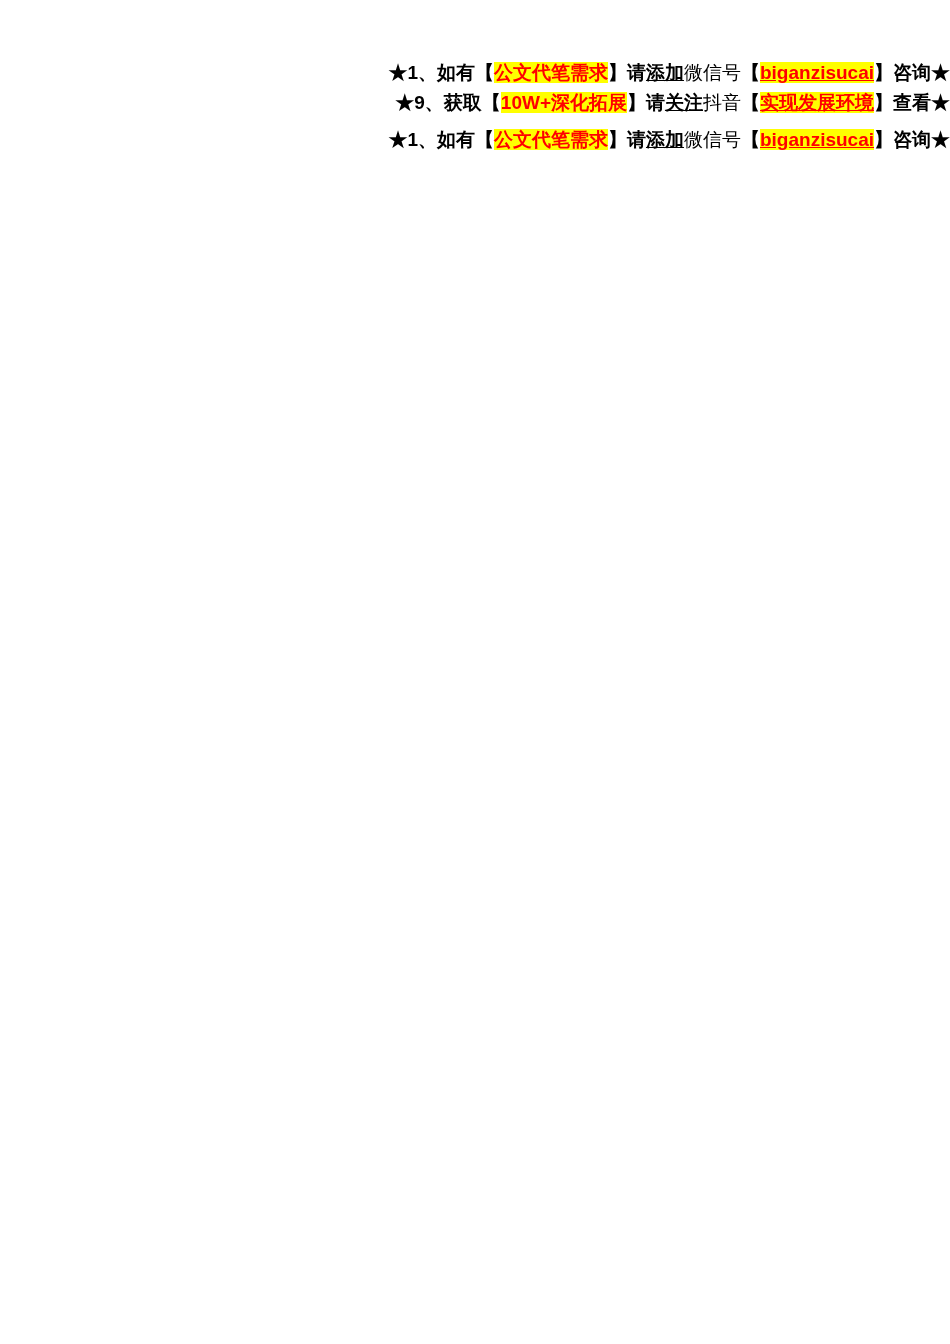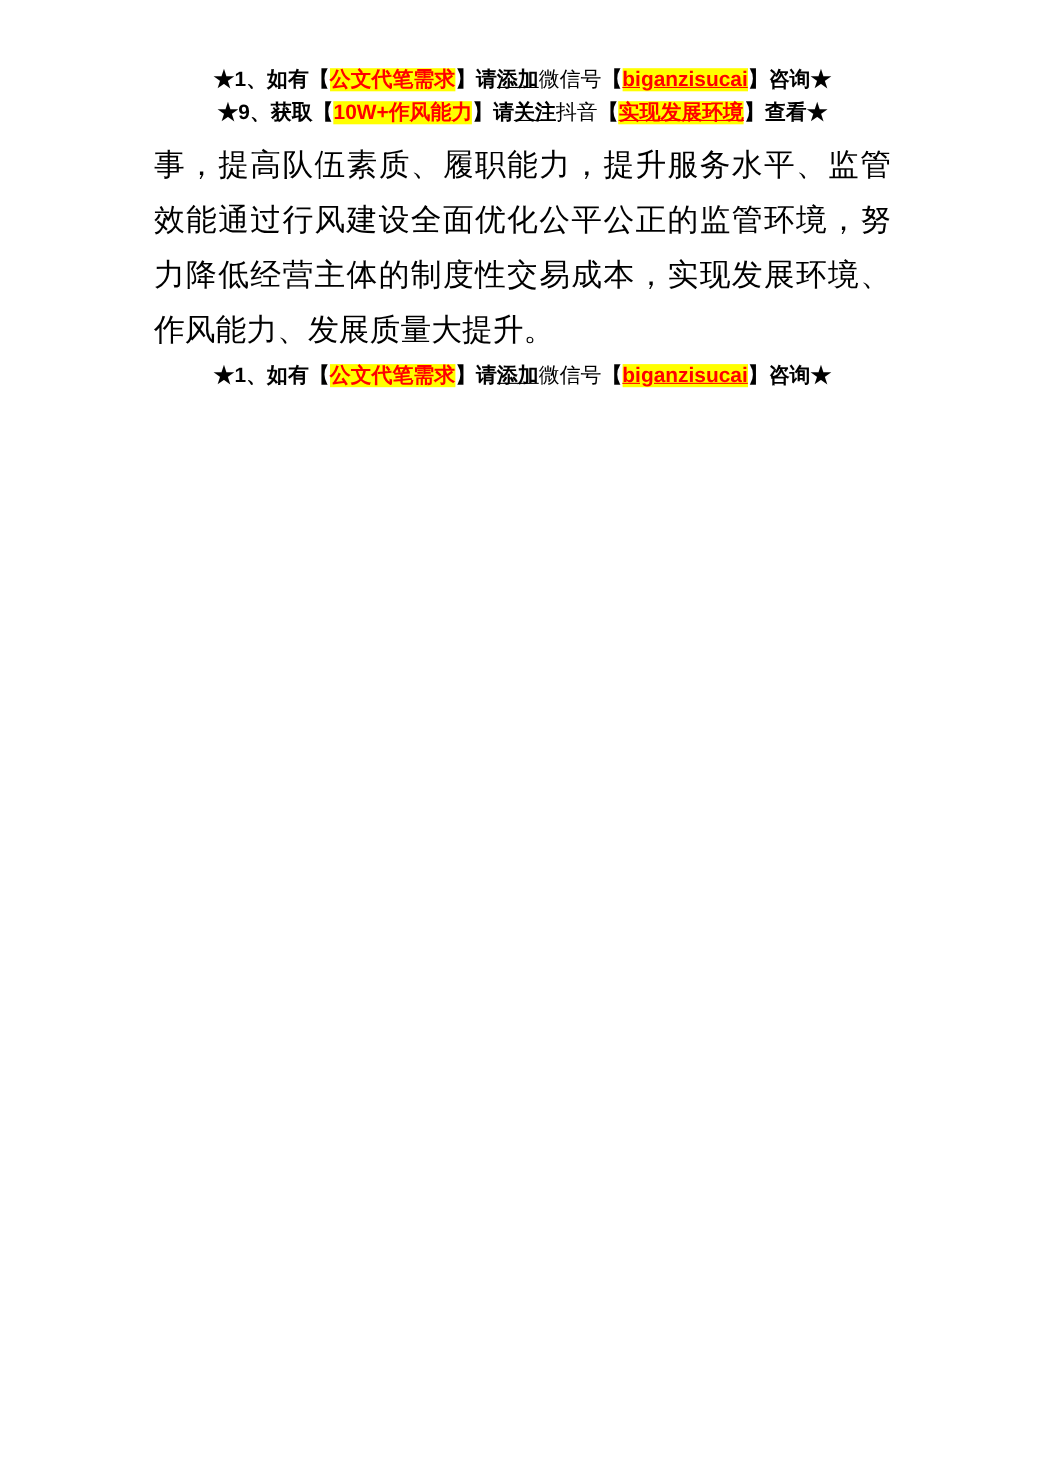--- a/index.html
+++ b/index.html
@@ -9,21 +9,21 @@
     width: 950px;
     height: 1344px;
     margin: 0 auto;
     background: #ffffff;
     overflow: hidden;
     font-family: "Liberation Sans", sans-serif;
     color: #000000;
   }
   
   .banner {
-    text-align: center;
+    text-align: right;
     font-size: 19px;
     line-height: 30px;
     font-weight: bold;
     color: #000000;
     white-space: nowrap;
   }
   .banner-top { padding-top: 58px; }
   .banner-bottom { margin-top: 2px; }
   .seg-bold { font-weight: bold; }
   .seg-normal { font-weight: normal; }
@@ -48,26 +48,25 @@
 </head>
 <body>
 
 <div class="page">
 
   <div class="banner banner-top">
     <div>
       <span class="seg-bold">★1、如有【</span><span class="seg-hl">公文代笔需求</span><span class="seg-bold">】请</span><span class="seg-bold-underline">添加</span><span class="seg-normal">微信号</span><span class="seg-bold">【</span><span class="seg-hl-underline">biganzisucai</span><span class="seg-bold">】咨询★</span>
     </div>
     <div>
-      <span class="seg-bold">★9、获取【</span><span class="seg-hl">10W+作风能力</span><span class="seg-bold">】请</span><span class="seg-bold-underline">关注</span><span class="seg-normal">抖音</span><span class="seg-bold">【</span><span class="seg-hl-underline">实现发展环境</span><span class="seg-bold">】查看★</span>
+      <span class="seg-bold">★9、获取【</span><span class="seg-hl">10W+深化拓展</span><span class="seg-bold">】请</span><span class="seg-bold-underline">关注</span><span class="seg-normal">抖音</span><span class="seg-bold">【</span><span class="seg-hl-underline">实现发展环境</span><span class="seg-bold">】查看★</span>
     </div>
   </div>
 
   <div class="content">
-    <p>事，提高队伍素质、履职能力，提升服务水平、监管效能通过行风建设全面优化公平公正的监管环境，努力降低经营主体的制度性交易成本，实现发展环境、作风能力、发展质量大提升。</p>
   </div>
 
   <div class="banner banner-bottom">
     <div>
       <span class="seg-bold">★1、如有【</span><span class="seg-hl">公文代笔需求</span><span class="seg-bold">】请</span><span class="seg-bold-underline">添加</span><span class="seg-normal">微信号</span><span class="seg-bold">【</span><span class="seg-hl-underline">biganzisucai</span><span class="seg-bold">】咨询★</span>
     </div>
 
   </div>
 
 </div>

